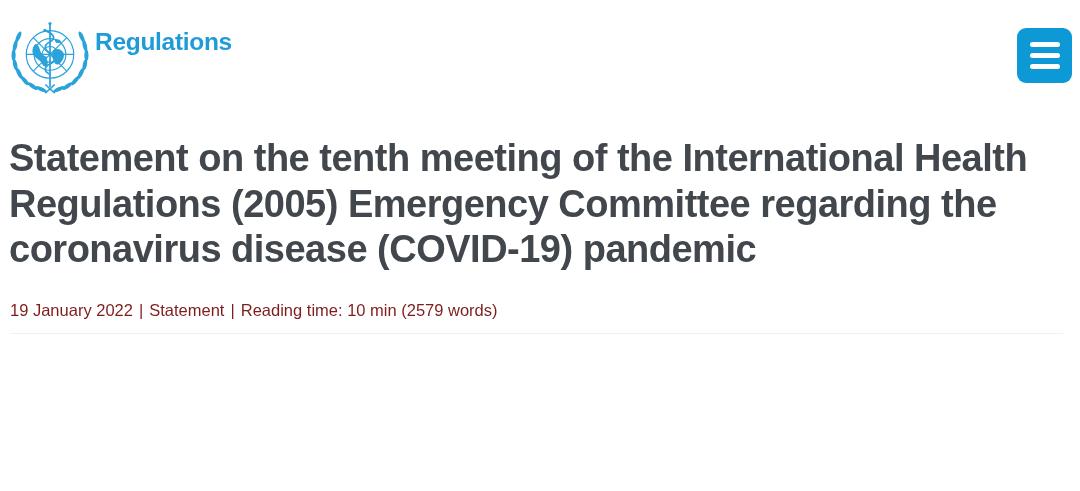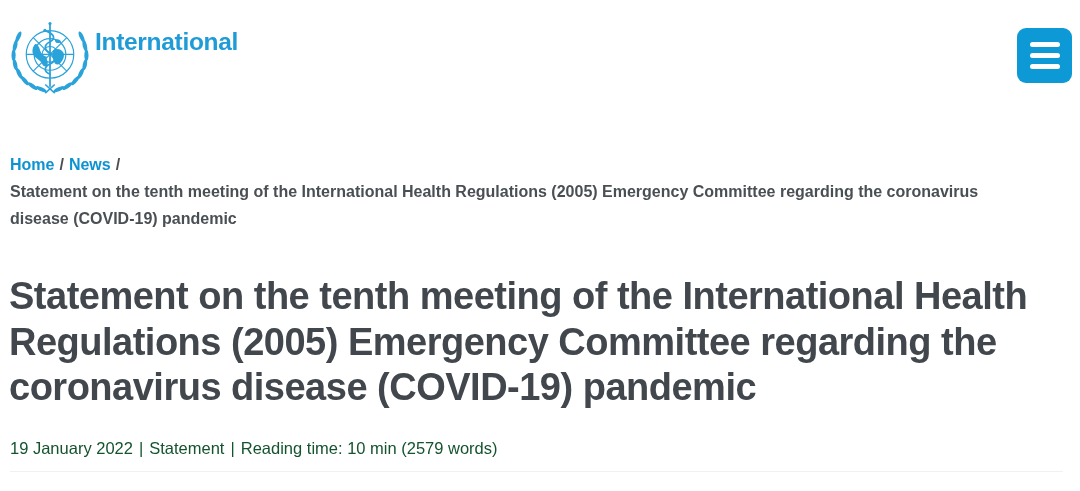--- a/index.html
+++ b/index.html
@@ -46,21 +46,21 @@
   
   .article-title {
     margin: 42px 0 0 9px; max-width: 1075px;
     font-size: 38px; line-height: 45.5px; font-weight: bold;
     color: #41474c; letter-spacing: -0.5px;
   }
 
   
   .meta {
     margin: 27px 0 0 10px;
-    font-size: 16.5px; color: #14532d; line-height: 20px;
+    font-size: 16.5px; color: #7f1d1d; line-height: 20px;
   }
   .meta-sep { margin: 0 6px; }
 
   .divider {
     margin: 13px 0 0 10px; width: 1053px; height: 0;
     border: none; border-top: 1px solid #f1f1f1;
   }
 </style>
 </head>
 <body>
@@ -107,36 +107,33 @@
           <ellipse rx="7.5" ry="2.6" transform="translate(82 79) rotate(-50)"></ellipse>
           <ellipse rx="7.5" ry="2.6" transform="translate(89 70) rotate(-65)"></ellipse>
           <ellipse rx="7.5" ry="2.6" transform="translate(94 59) rotate(-78)"></ellipse>
           <ellipse rx="7.5" ry="2.6" transform="translate(96 47) rotate(-90)"></ellipse>
           <ellipse rx="7.5" ry="2.6" transform="translate(94 35) rotate(-103)"></ellipse>
           <ellipse rx="7.5" ry="2.6" transform="translate(90 24) rotate(-115)"></ellipse>
           <path d="M44,95 L56,84 M56,95 L44,84" stroke="#2aa2da" stroke-width="2" fill="none"></path>
         </g>
       </svg>
       <span class="logo-text">
-        <span style="display:block">International</span>
+        <span style="display:block">Regulations</span>
       </span>
     </a>
 
     <button class="menu-btn" aria-label="menu">
       <span class="menu-bars">
         <span class="menu-bar"></span>
         <span class="menu-bar"></span>
         <span class="menu-bar"></span>
       </span>
     </button>
   </header>
 
-  <nav class="breadcrumb">
-    <a href="#">Home</a><span class="bc-sep">/</span><a href="#">News</a><span class="bc-sep">/</span><span class="bc-current">Statement on the tenth meeting of the International Health Regulations (2005) Emergency Committee regarding the coronavirus disease (COVID-19) pandemic</span>
-  </nav>
 
   <h1 class="article-title">Statement on the tenth meeting of the International Health Regulations (2005) Emergency Committee regarding the coronavirus disease (COVID-19) pandemic</h1>
 
   <div class="meta">
     <span>19 January 2022</span><span class="meta-sep">|</span><span>Statement</span><span class="meta-sep">|</span><span>Reading time: 10 min (2579 words)</span>
   </div>
 
   <hr class="divider">
 
 </div>

